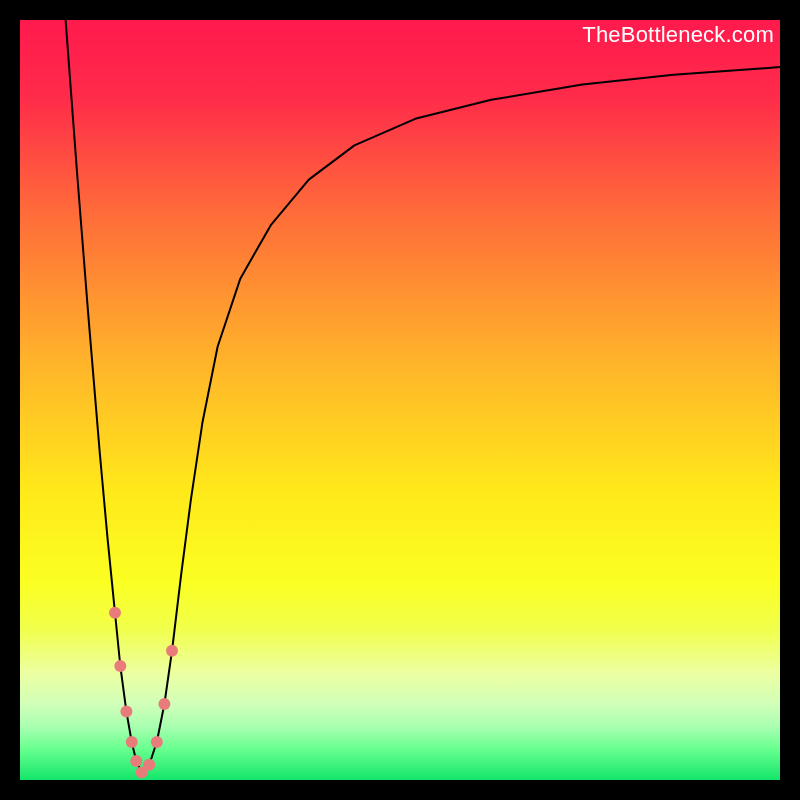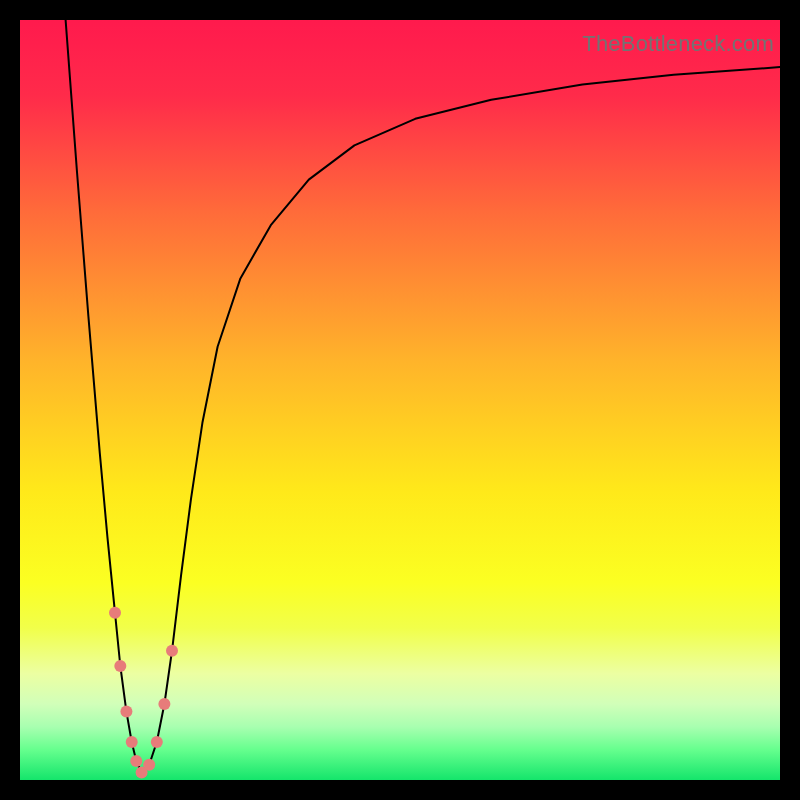--- a/index.html
+++ b/index.html
@@ -27,25 +27,25 @@
     overflow: hidden;
   }
   .gradient-bg {
     position: absolute;
     top: 0; left: 0;
     width: 100%;
     height: 100%;
   }
   .watermark {
     position: absolute;
-    top: 31px;
+    top: 22px;
     right: 26px;
     font-size: 22px;
     font-weight: 500;
-    color: #737373;
+    color: #ffffff;
     letter-spacing: 0.2px;
   }
   svg.curve-layer {
     position: absolute;
     top: 0; left: 0;
     width: 100%;
     height: 100%;
     overflow: visible;
   }
 </style>

